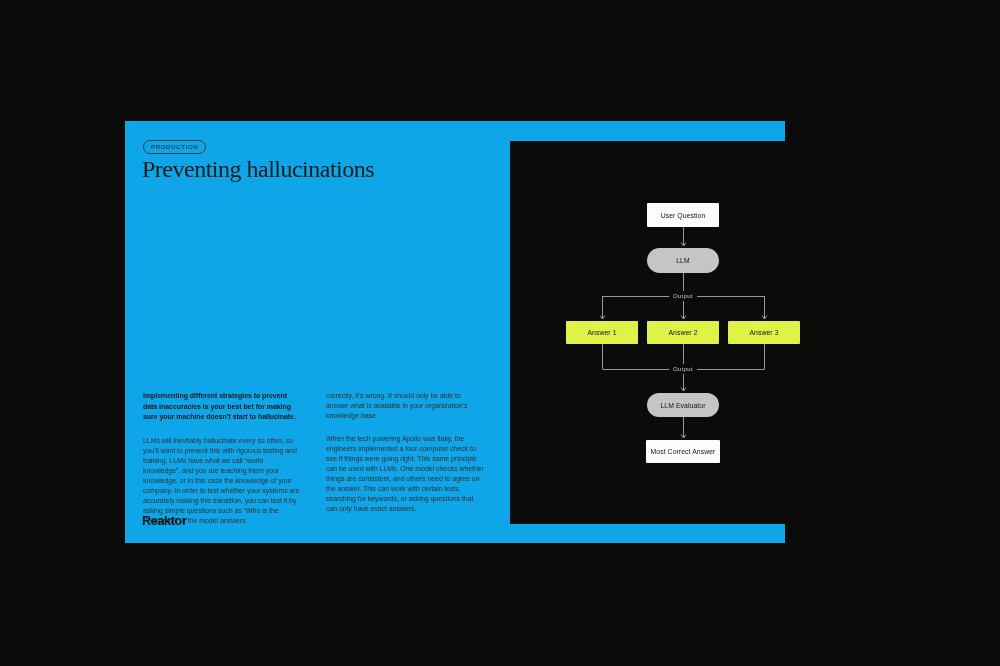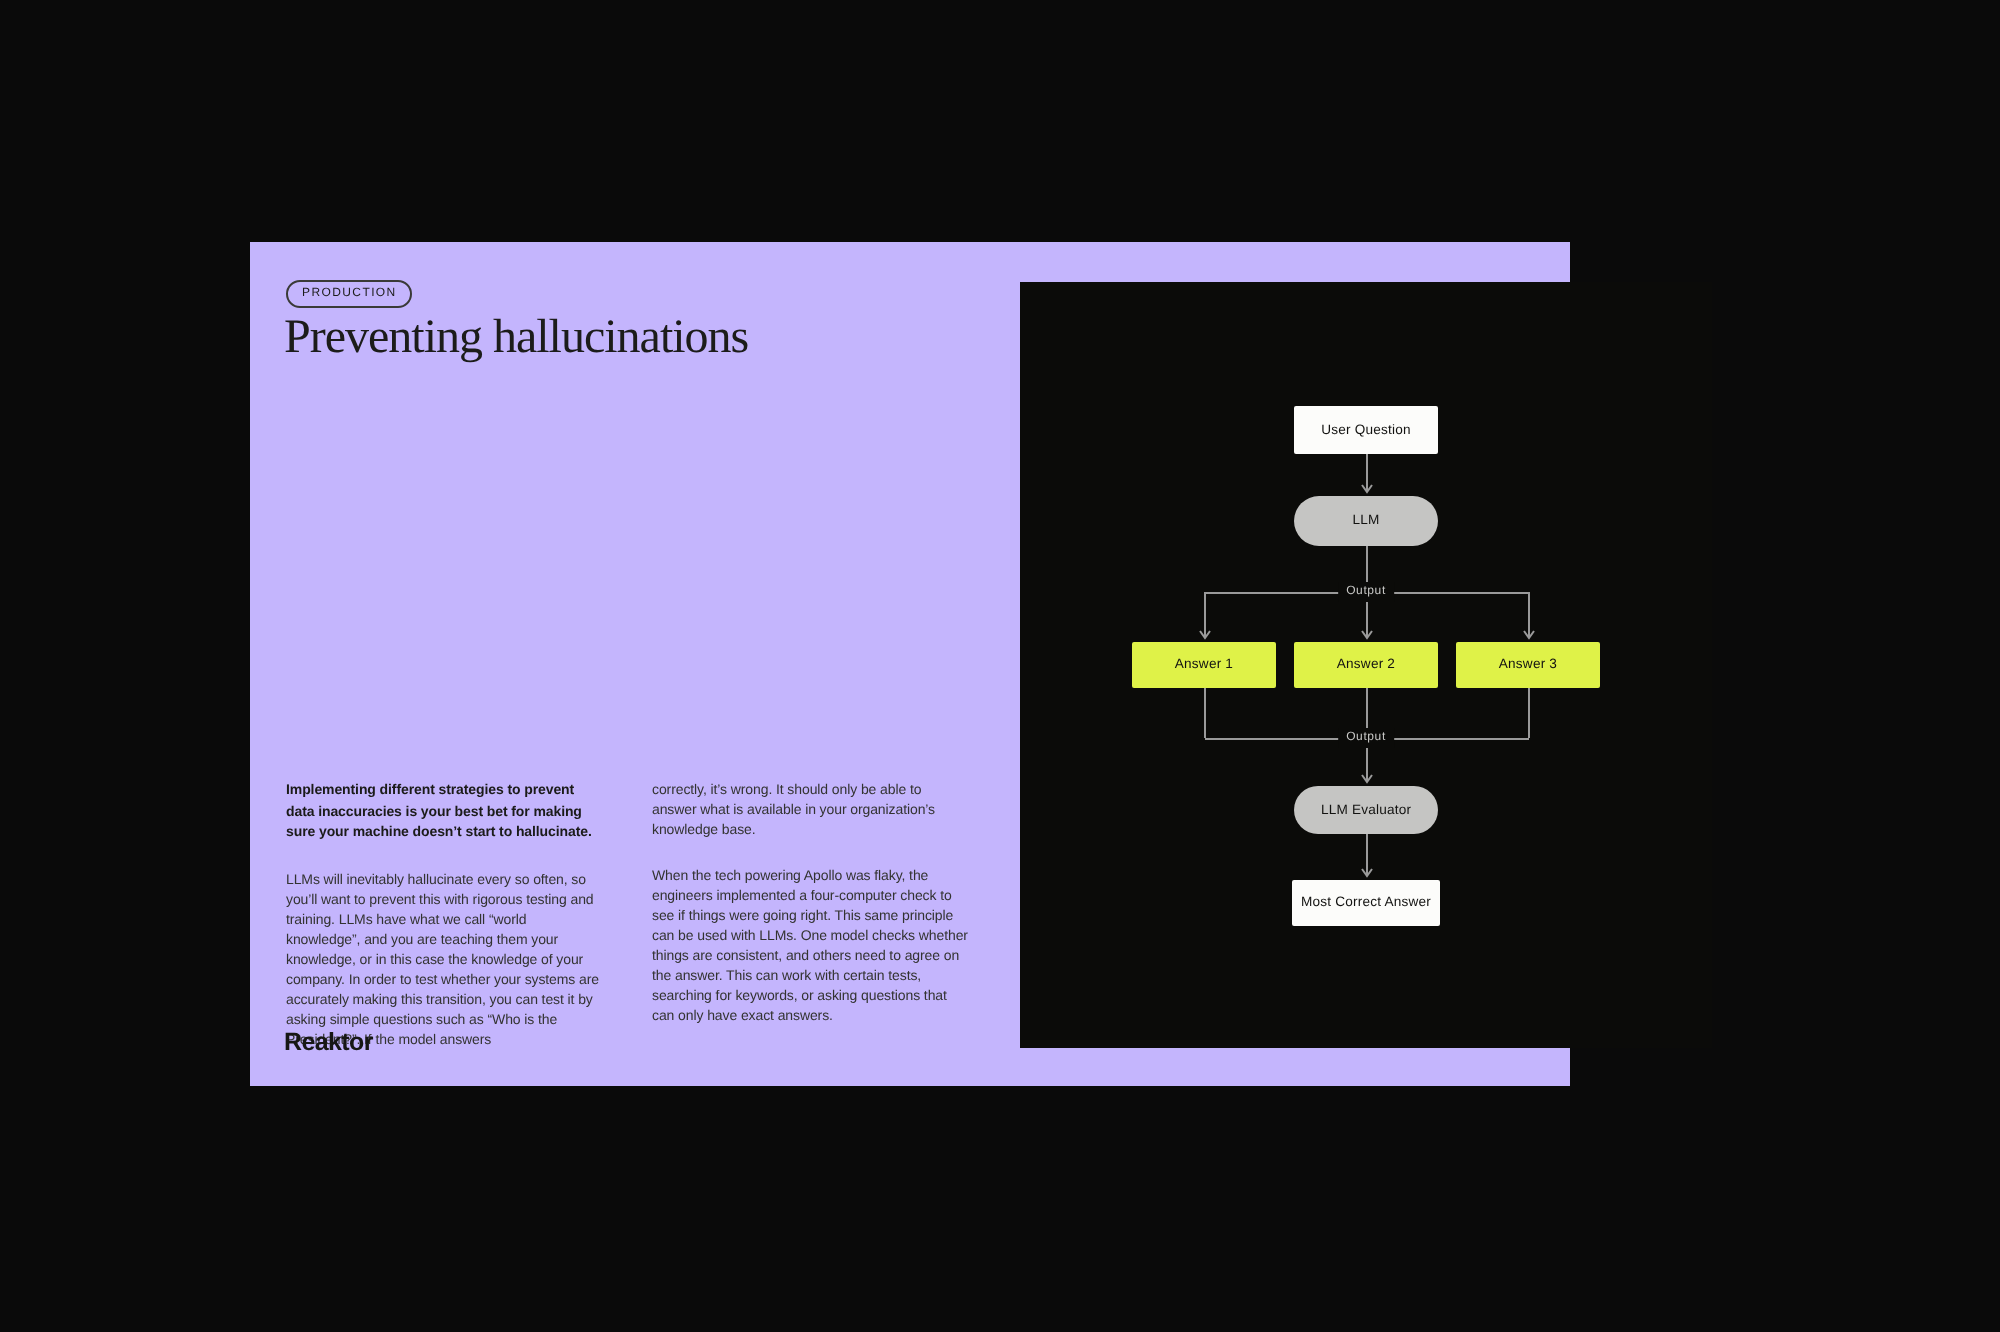--- a/index.html
+++ b/index.html
@@ -4,21 +4,21 @@
 <style>
   html, body { margin:0; padding:0; }
   body {
     width:1000px; height:666px; overflow:hidden; position:relative;
     background:#0a0a0a;
     font-family:"Liberation Sans", sans-serif;
     -webkit-font-smoothing:antialiased;
   }
   .slide {
     position:absolute; left:125px; top:121px; width:660px; height:422px;
-    background:#c4b5fd;
+    background:#0ea5e9;
   }
   
   .badge {
     position:absolute; left:18px; top:19px; height:14px;
     display:inline-flex; align-items:center; padding:0 7px;
     border:1px solid #3a3a38; border-radius:9px;
     font-size:6px; letter-spacing:0.7px; color:#1c1c1a; box-sizing:border-box;
   }
   
   .title {

